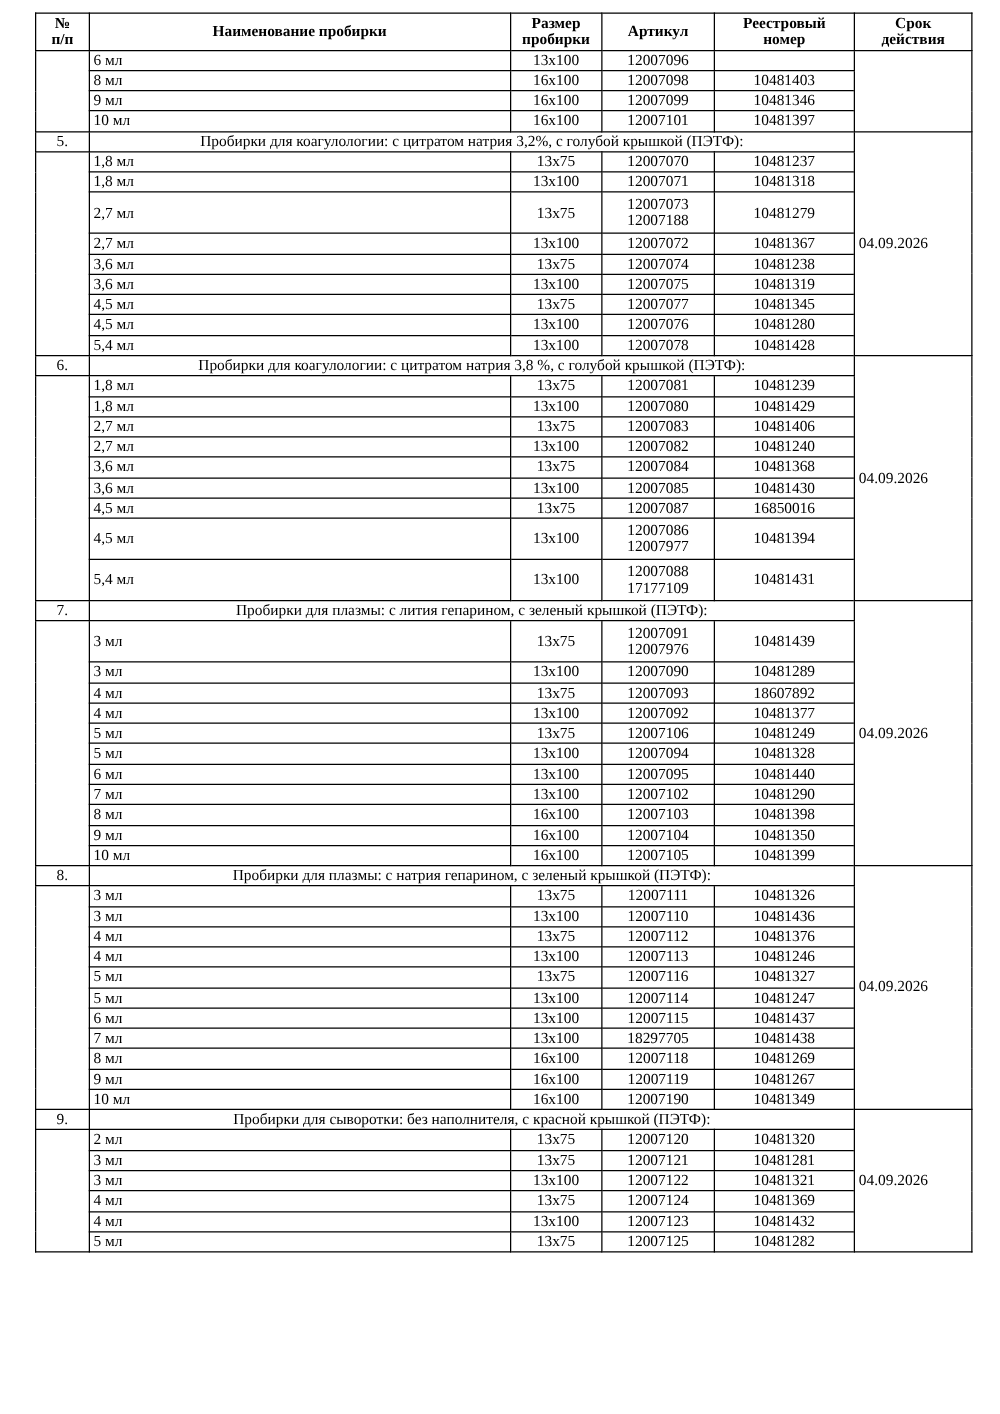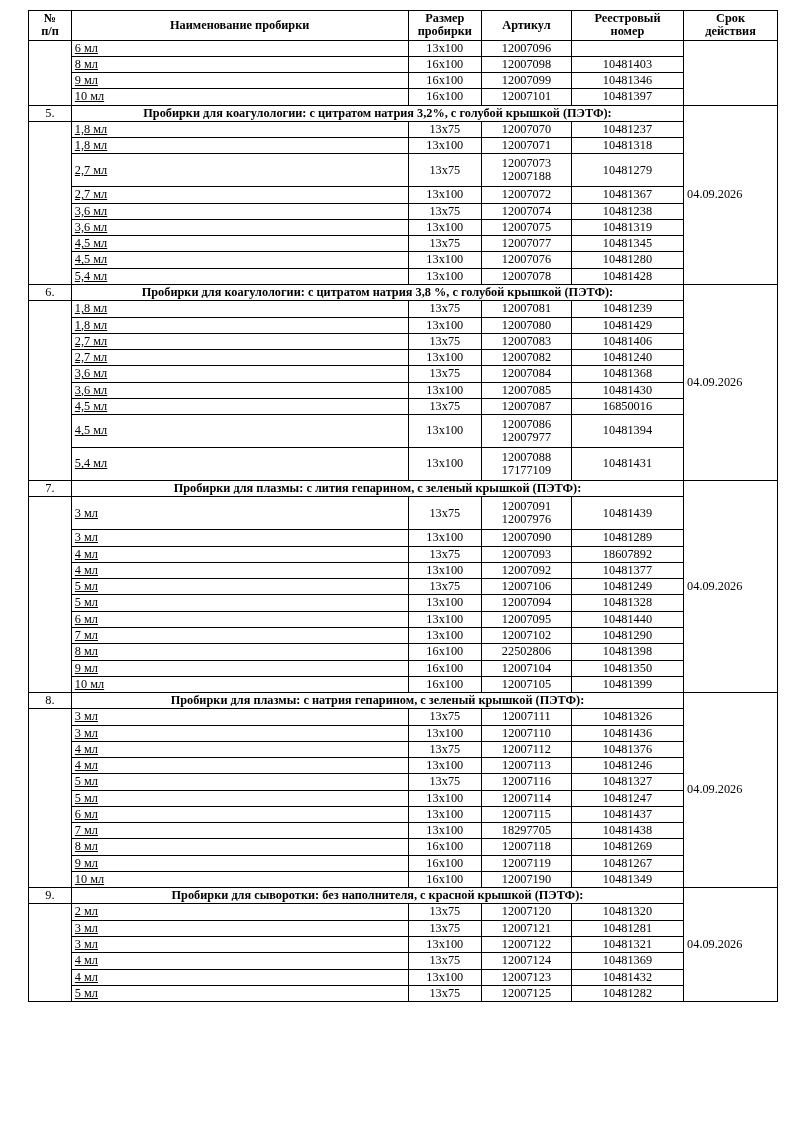--- a/index.html
+++ b/index.html
@@ -49,25 +49,24 @@
   }
   td.num {
     text-align: center;
     vertical-align: top;
     font-size: 12.3px;
     padding-top: 2px;
   }
   td.name {
     text-align: left;
     padding-left: 6px;
-    text-decoration: underline;
   }
   td.section {
     text-align: center;
-    font-weight: bold;
+    font-weight: normal;
     font-size: 12.4px;
     padding: 2px 4px;
   }
   td.ctr {
     text-align: center;
   }
   td.date {
     text-align: left;
     vertical-align: middle;
     font-size: 12.3px;
@@ -327,21 +326,21 @@
         </tr>
         <tr>
           <td class="name">7 мл</td>
           <td class="multi ctr">13x100</td>
           <td class="multi ctr">12007102</td>
           <td class="multi ctr">10481290</td>
         </tr>
         <tr>
           <td class="name">8 мл</td>
           <td class="multi ctr">16x100</td>
-          <td class="multi ctr">22502806</td>
+          <td class="multi ctr">12007103</td>
           <td class="multi ctr">10481398</td>
         </tr>
         <tr>
           <td class="name">9 мл</td>
           <td class="multi ctr">16x100</td>
           <td class="multi ctr">12007104</td>
           <td class="multi ctr">10481350</td>
         </tr>
         <tr>
           <td class="name">10 мл</td>

